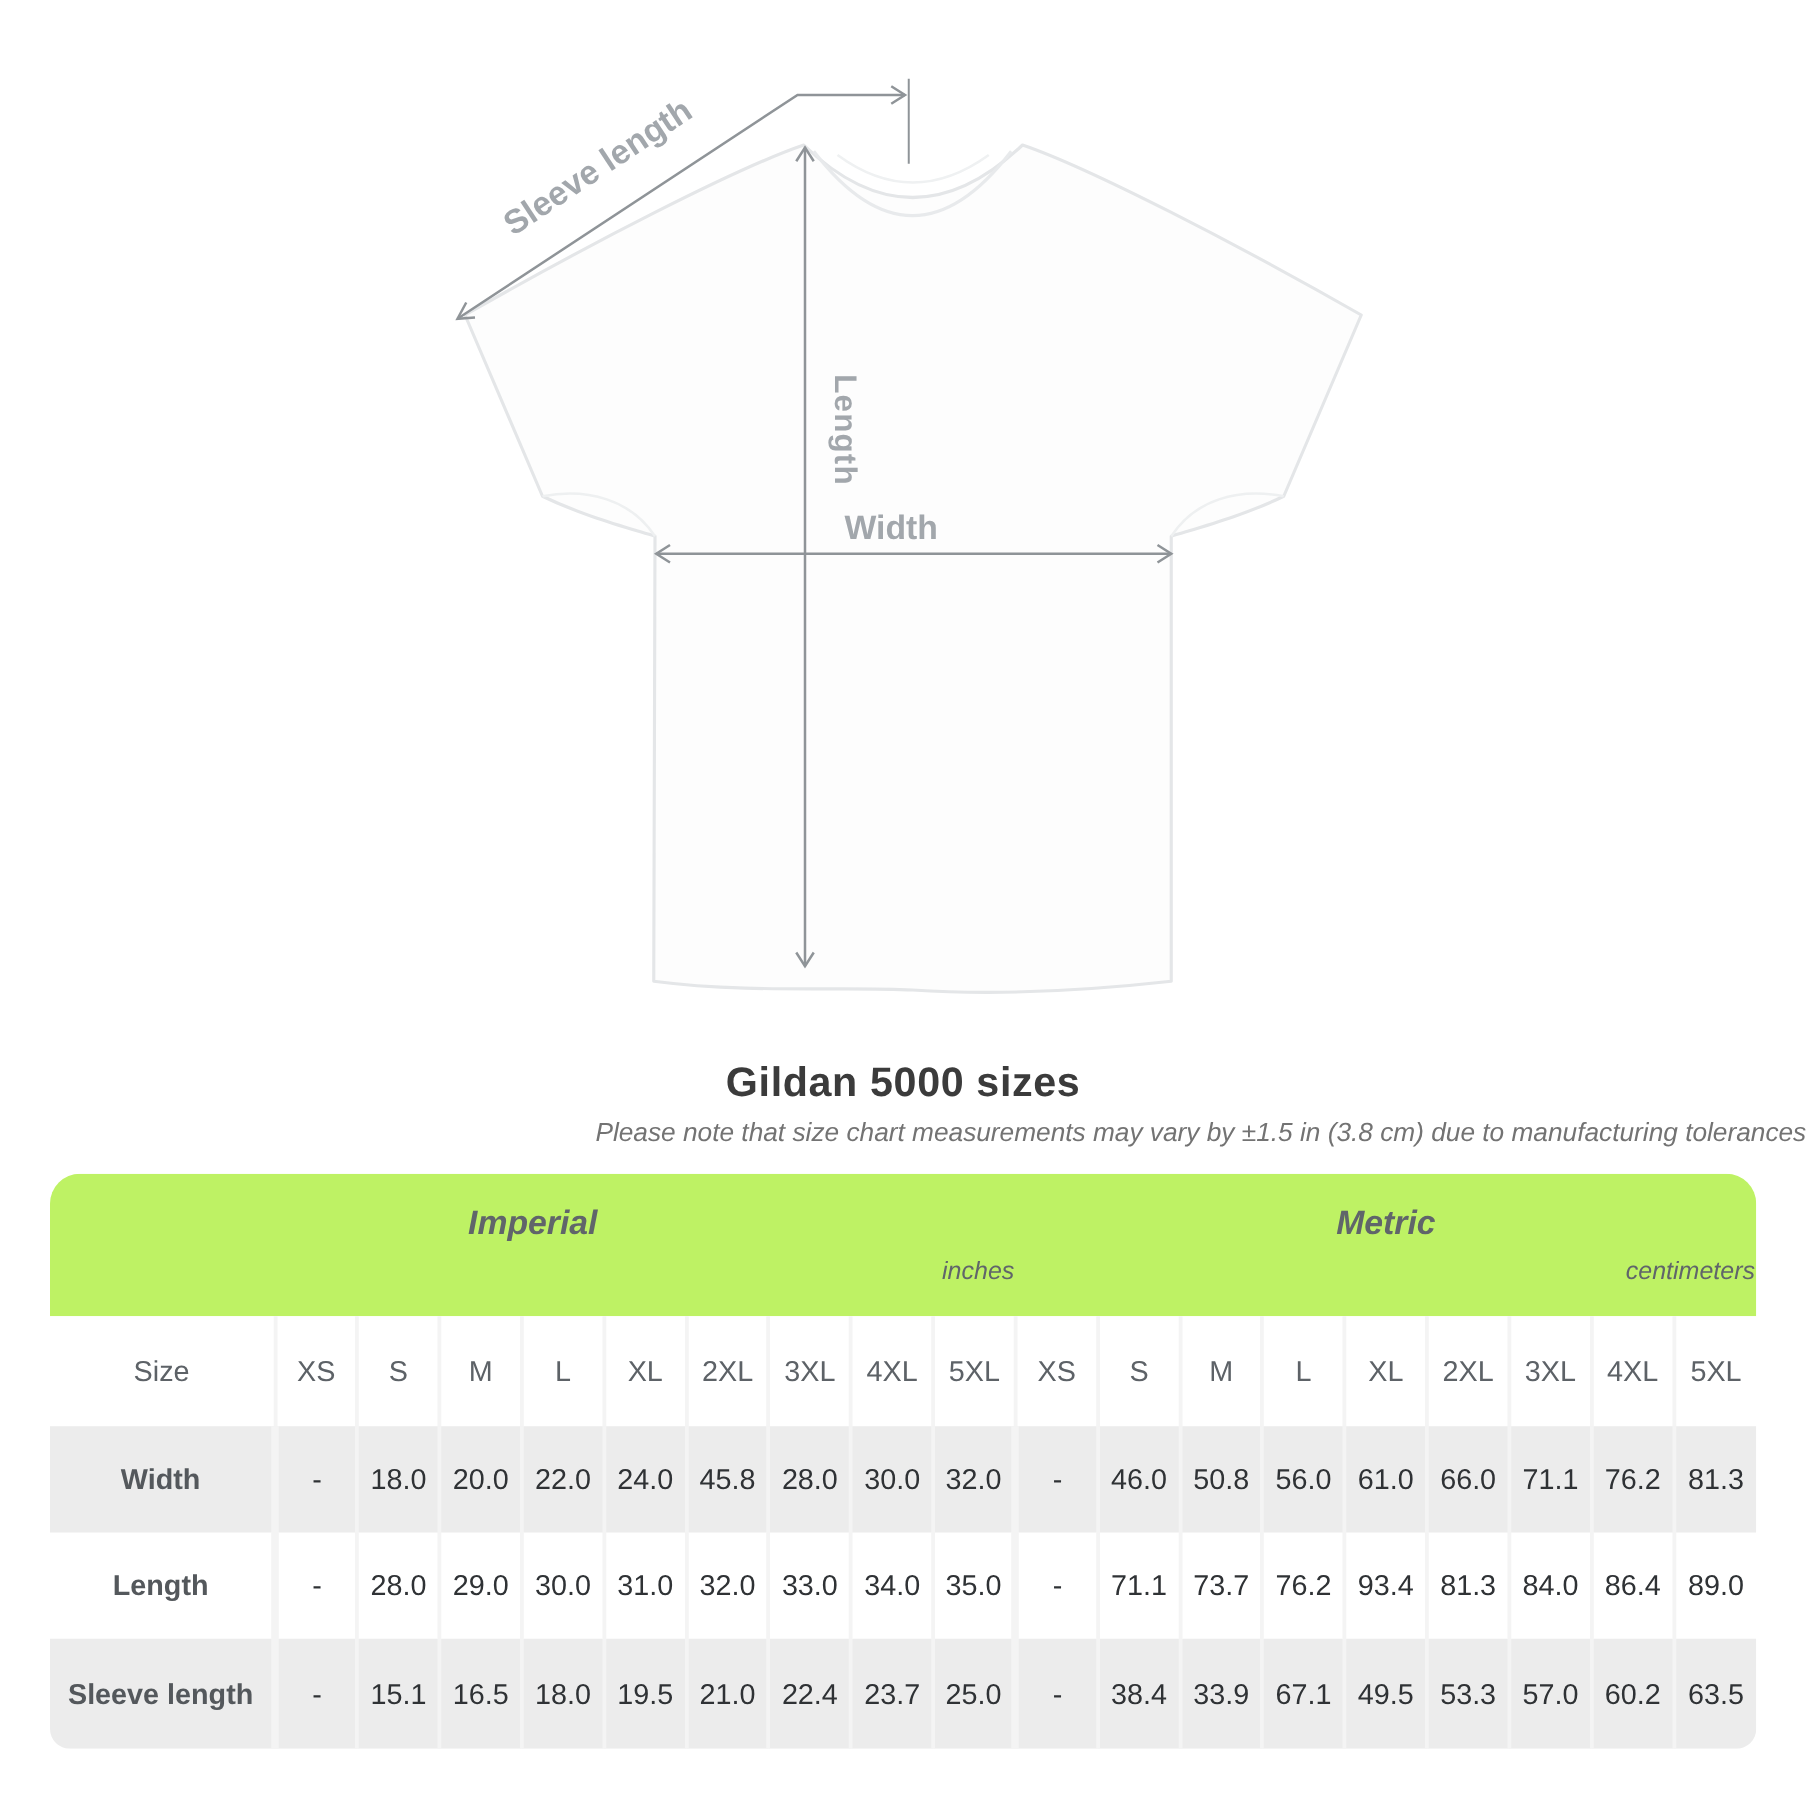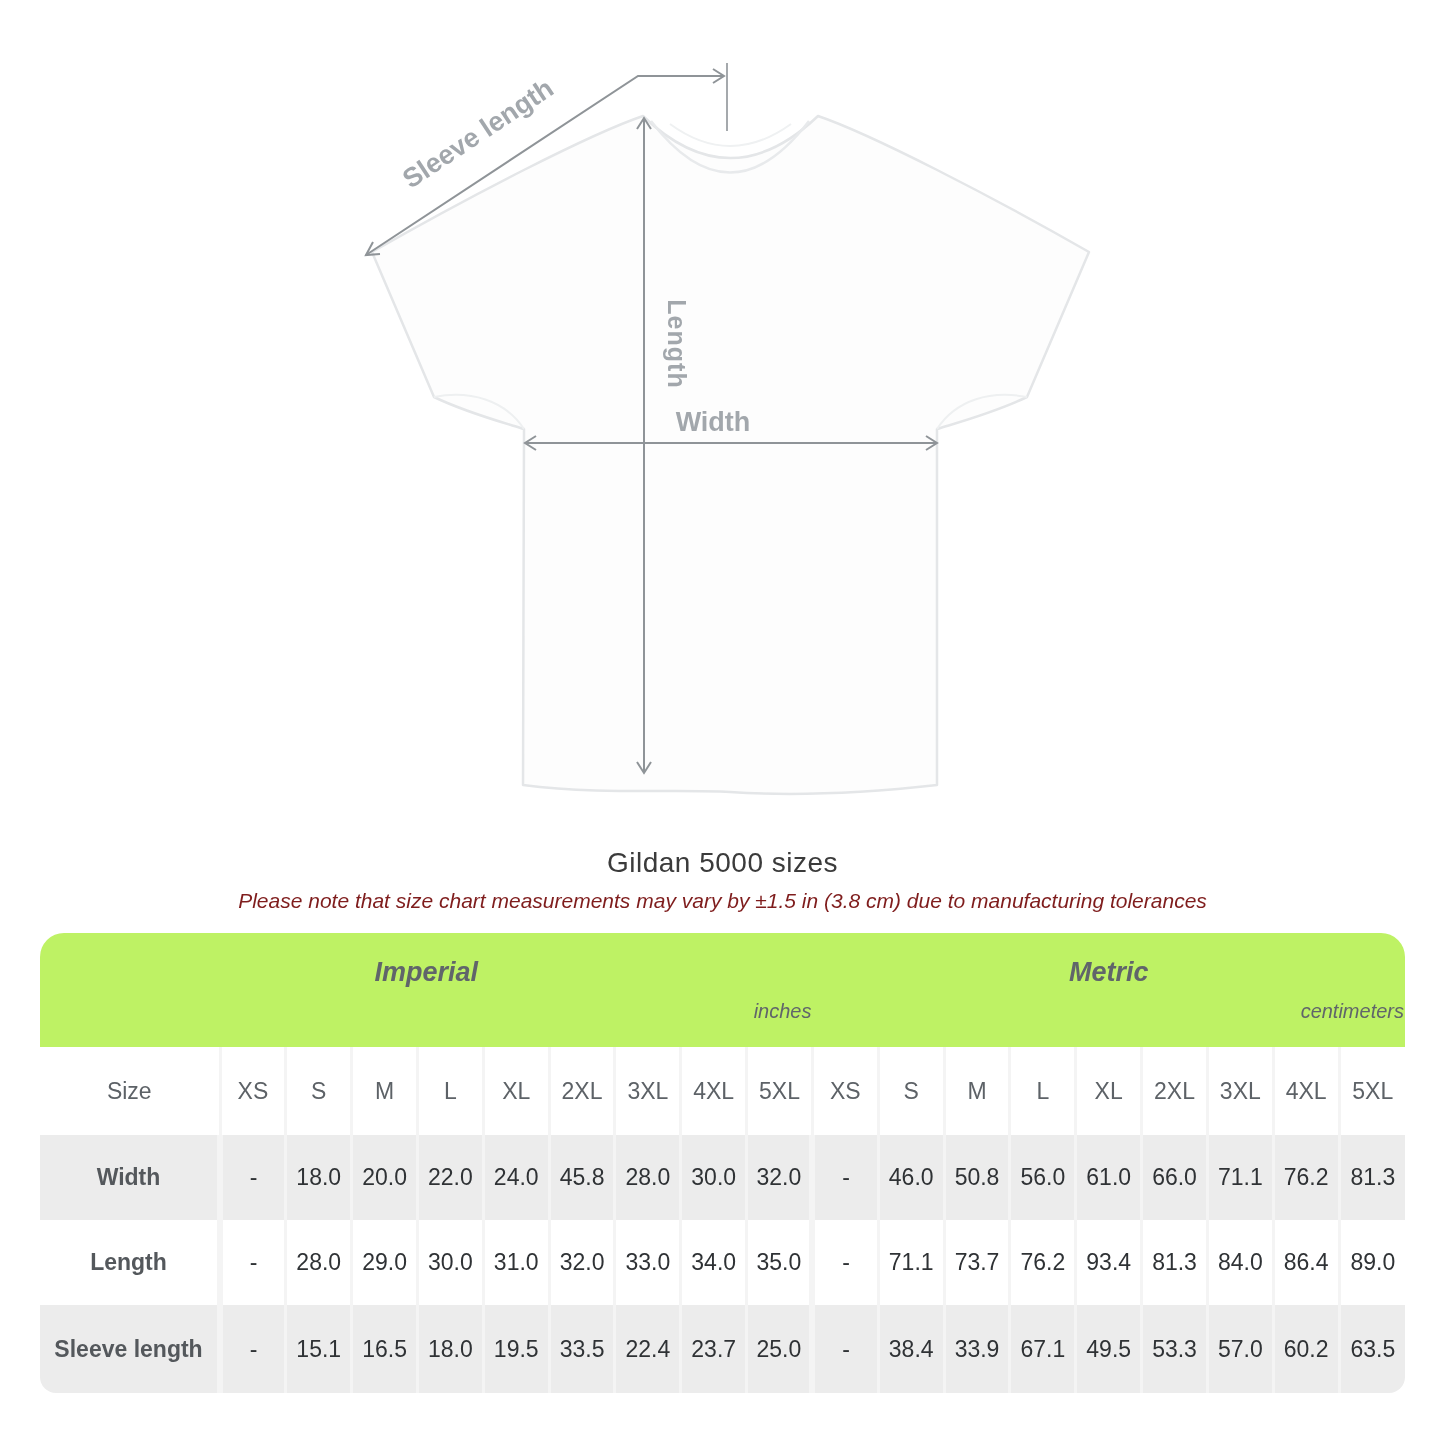--- a/index.html
+++ b/index.html
@@ -10,24 +10,24 @@
     overflow:hidden;
     position:relative;
   }
   
   .diagram{position:relative;width:1445px;height:845px;}
   .diagram svg{display:block;}
   .dim-label{fill:#a2a7ac;font-weight:bold;font-family:"Liberation Sans",sans-serif;}
   
   .heading{text-align:center;margin-top:2px;}
   .title{
-    font-size:28px;font-weight:normal;color:#3b3b3b;letter-spacing:.5px;
+    font-size:33px;font-weight:bold;color:#3b3b3b;letter-spacing:.5px;
   }
   .subtitle{
-    margin-top:10px;font-size:21px;font-style:italic;color:#7f1d1d;
+    margin-top:10px;font-size:21px;font-style:italic;color:#737373;text-align:right;
   }
   
   .table-wrap{
     width:1365px;margin:20px auto 0 auto;
     border-radius:24px 24px 16px 16px;
     overflow:hidden;
   }
   table.size-table{
     width:100%;border-collapse:collapse;table-layout:fixed;
     font-family:"Liberation Sans",sans-serif;
@@ -193,21 +193,21 @@
         <td>86.4</td>
         <td>89.0</td>
       </tr>
       <tr class="stripe">
         <th class="row-label">Sleeve length</th>
         <td class="first-data">-</td>
         <td>15.1</td>
         <td>16.5</td>
         <td>18.0</td>
         <td>19.5</td>
-        <td>33.5</td>
+        <td>21.0</td>
         <td>22.4</td>
         <td>23.7</td>
         <td>25.0</td>
         <td class="group-start">-</td>
         <td>38.4</td>
         <td>33.9</td>
         <td>67.1</td>
         <td>49.5</td>
         <td>53.3</td>
         <td>57.0</td>

